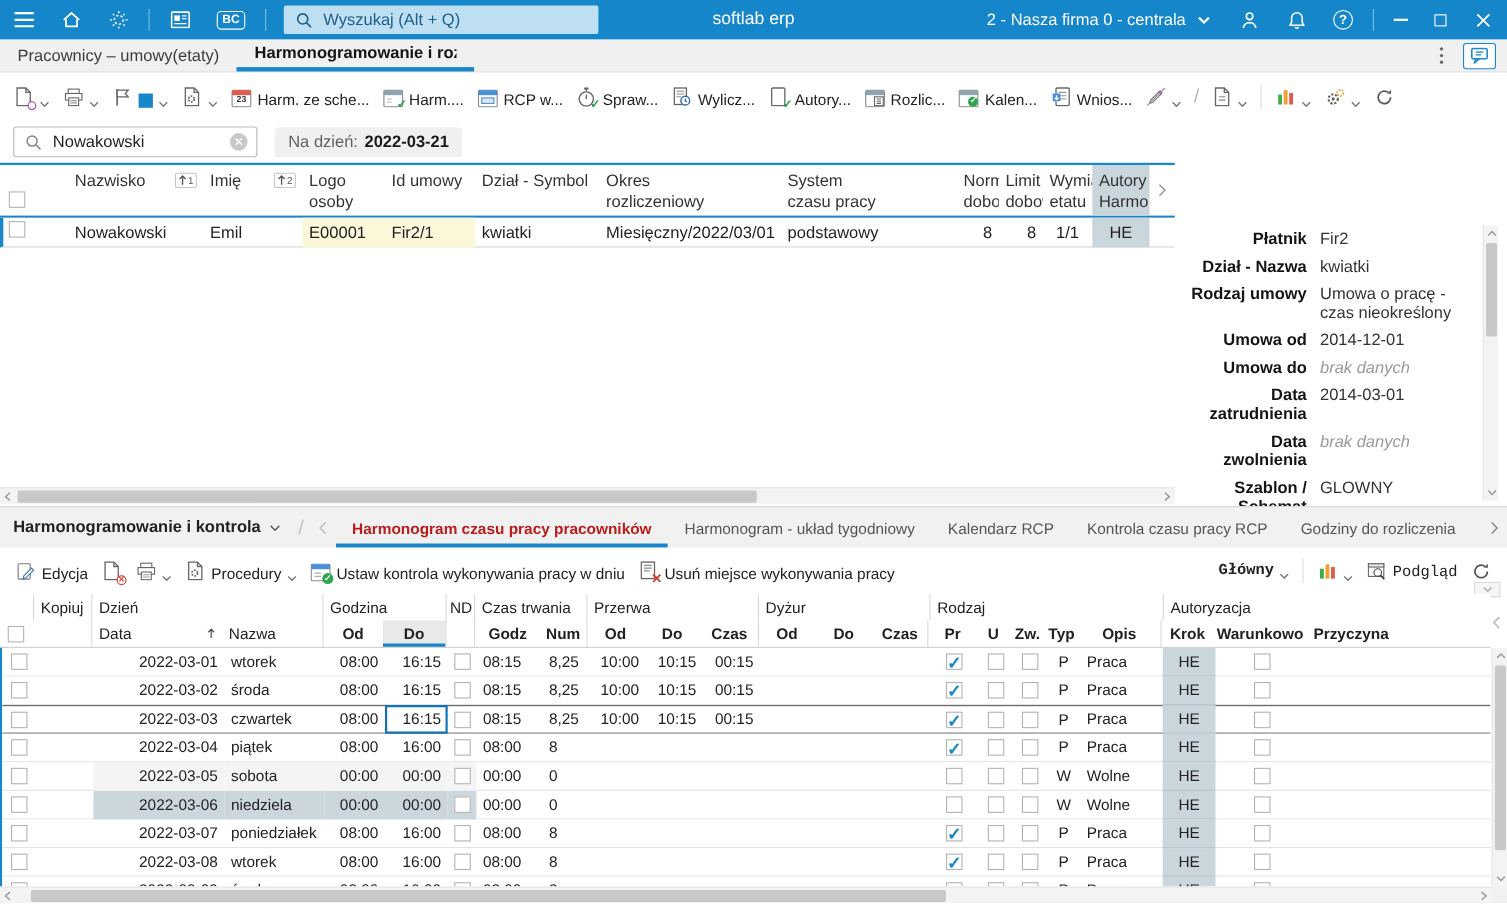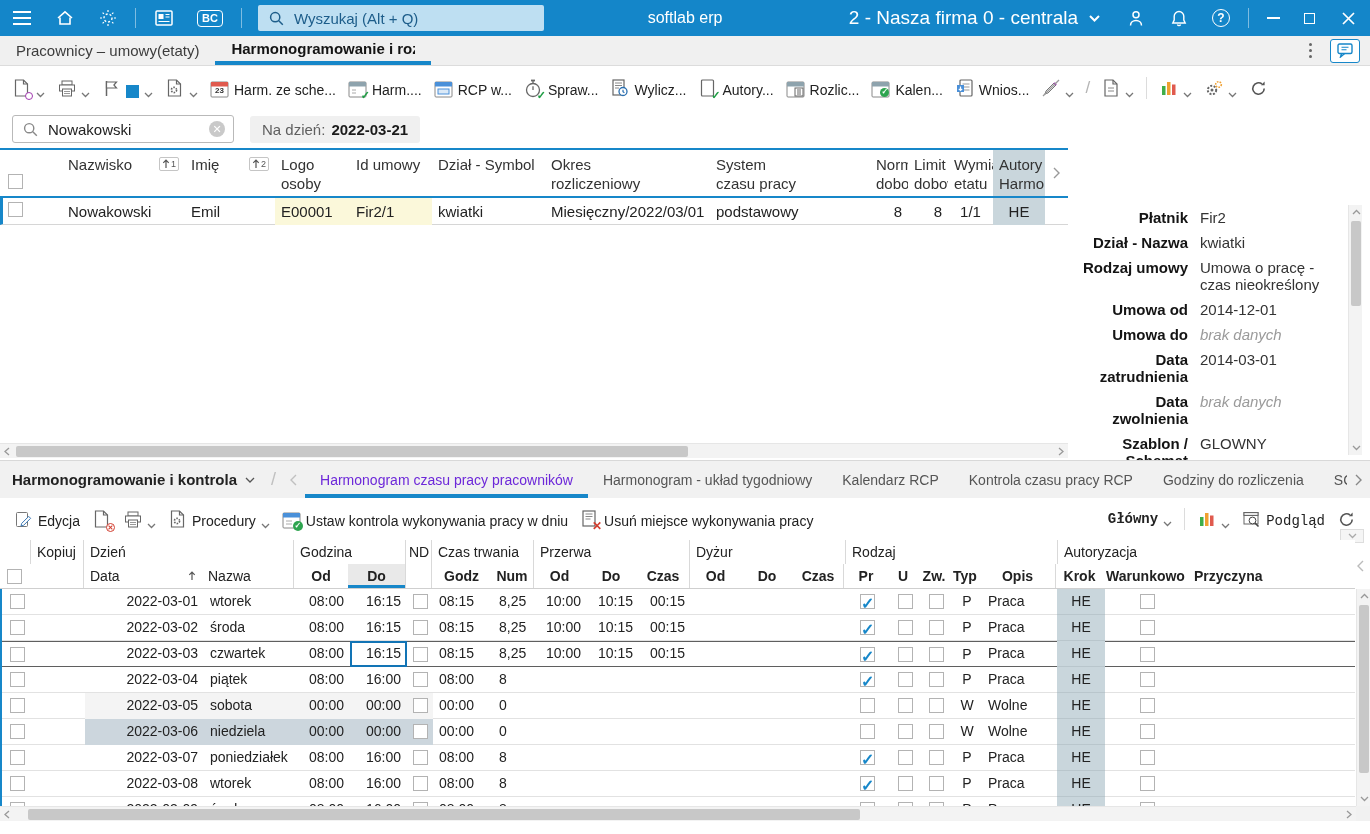--- a/index.html
+++ b/index.html
@@ -11,21 +11,21 @@
   
   .topbar{position:absolute;left:0;top:0;width:1370px;height:36px;background:#1486c9;
           display:flex;align-items:center;color:#fff;}
   .tb-btn{height:36px;display:flex;align-items:center;justify-content:center;padding:0 12px;cursor:pointer;}
   .tb-sep{width:1px;height:20px;background:rgba(255,255,255,.45);margin:0 6px;}
   .bc-badge{border:1.6px solid #fff;border-radius:4px;font-size:11px;font-weight:700;padding:2px 4px;line-height:1;}
   .qsearch{width:286px;height:26px;background:#bedff2;border-radius:2px;margin-left:10px;
            display:flex;align-items:center;gap:8px;padding:0 9px;color:#1d5d8a;font-size:15px;}
   .tb-title{position:absolute;left:0;right:0;text-align:center;font-size:16px;pointer-events:none;}
   .tb-right{margin-left:auto;display:flex;align-items:center;height:36px;}
-  .company{display:flex;align-items:center;gap:10px;font-size:19px;padding:0 14px;height:36px;}
+  .company{display:flex;align-items:center;gap:10px;font-size:15px;padding:0 14px;height:36px;}
   .win-min{width:13px;height:2px;background:#fff;}
   .win-max{width:11px;height:11px;border:1.6px solid #fff;}
 
   
   .wintabs{position:absolute;left:0;top:36px;width:1370px;height:30px;background:#f0f0f0;
            border-bottom:1px solid #dcdcdc;display:flex;align-items:stretch;}
   .wtab{display:flex;align-items:center;padding:0 16px;font-size:15px;color:#3c3c3c;white-space:nowrap;cursor:pointer;}
   .wtab .lbl{overflow:hidden;}
   .wtab.active{font-weight:700;color:#141414;border-bottom:4px solid #1787c9;max-width:216px;}
   .wintabs-right{margin-left:auto;display:flex;align-items:center;gap:14px;padding-right:10px;}
@@ -103,21 +103,21 @@
   .dvalue.muted{color:#9a9a9a;font-style:italic;}
 
   
   .subtabs{position:absolute;left:0;top:460px;width:1370px;height:38px;background:#f1f1f1;
            border-top:1px solid #d8d8d8;display:flex;align-items:stretch;}
   .context{display:flex;align-items:center;gap:8px;font-size:15px;font-weight:600;color:#222;padding:0 10px 0 12px;cursor:pointer;white-space:nowrap;}
   .ctx-slash{display:flex;align-items:center;color:#c0c0c0;font-size:18px;padding:0 6px;}
   .ctx-back{display:flex;align-items:center;padding:0 8px;cursor:pointer;}
   .stabs{display:flex;align-items:stretch;overflow:hidden;}
   .stab{display:flex;align-items:center;padding:0 15px;font-size:14px;color:#555;white-space:nowrap;cursor:pointer;}
-  .stab.active{font-weight:400;color:#6d28d9;box-shadow:inset 0 -4px 0 #1787c9;}
+  .stab.active{font-weight:700;color:#b91c1c;box-shadow:inset 0 -4px 0 #1787c9;}
   .tabs-next{display:flex;align-items:center;padding:0 8px;margin-left:auto;cursor:pointer;}
 
   
   .schedheader{position:absolute;left:0;top:540px;width:1355px;background:#fff;font-size:14px;color:#222;}
   .sgrow{display:flex;height:24px;align-items:center;justify-content:flex-end;}
   .ssub{display:flex;height:25px;align-items:center;border-bottom:1px solid #cfcfcf;}
   .hc{padding:0 6px;white-space:nowrap;overflow:hidden;height:100%;display:flex;align-items:center;}
   .hc.c{justify-content:center;padding:0 2px;}
   .hc.b{font-weight:700;}
   .gsep{border-left:1px solid #d9d9d9;}

